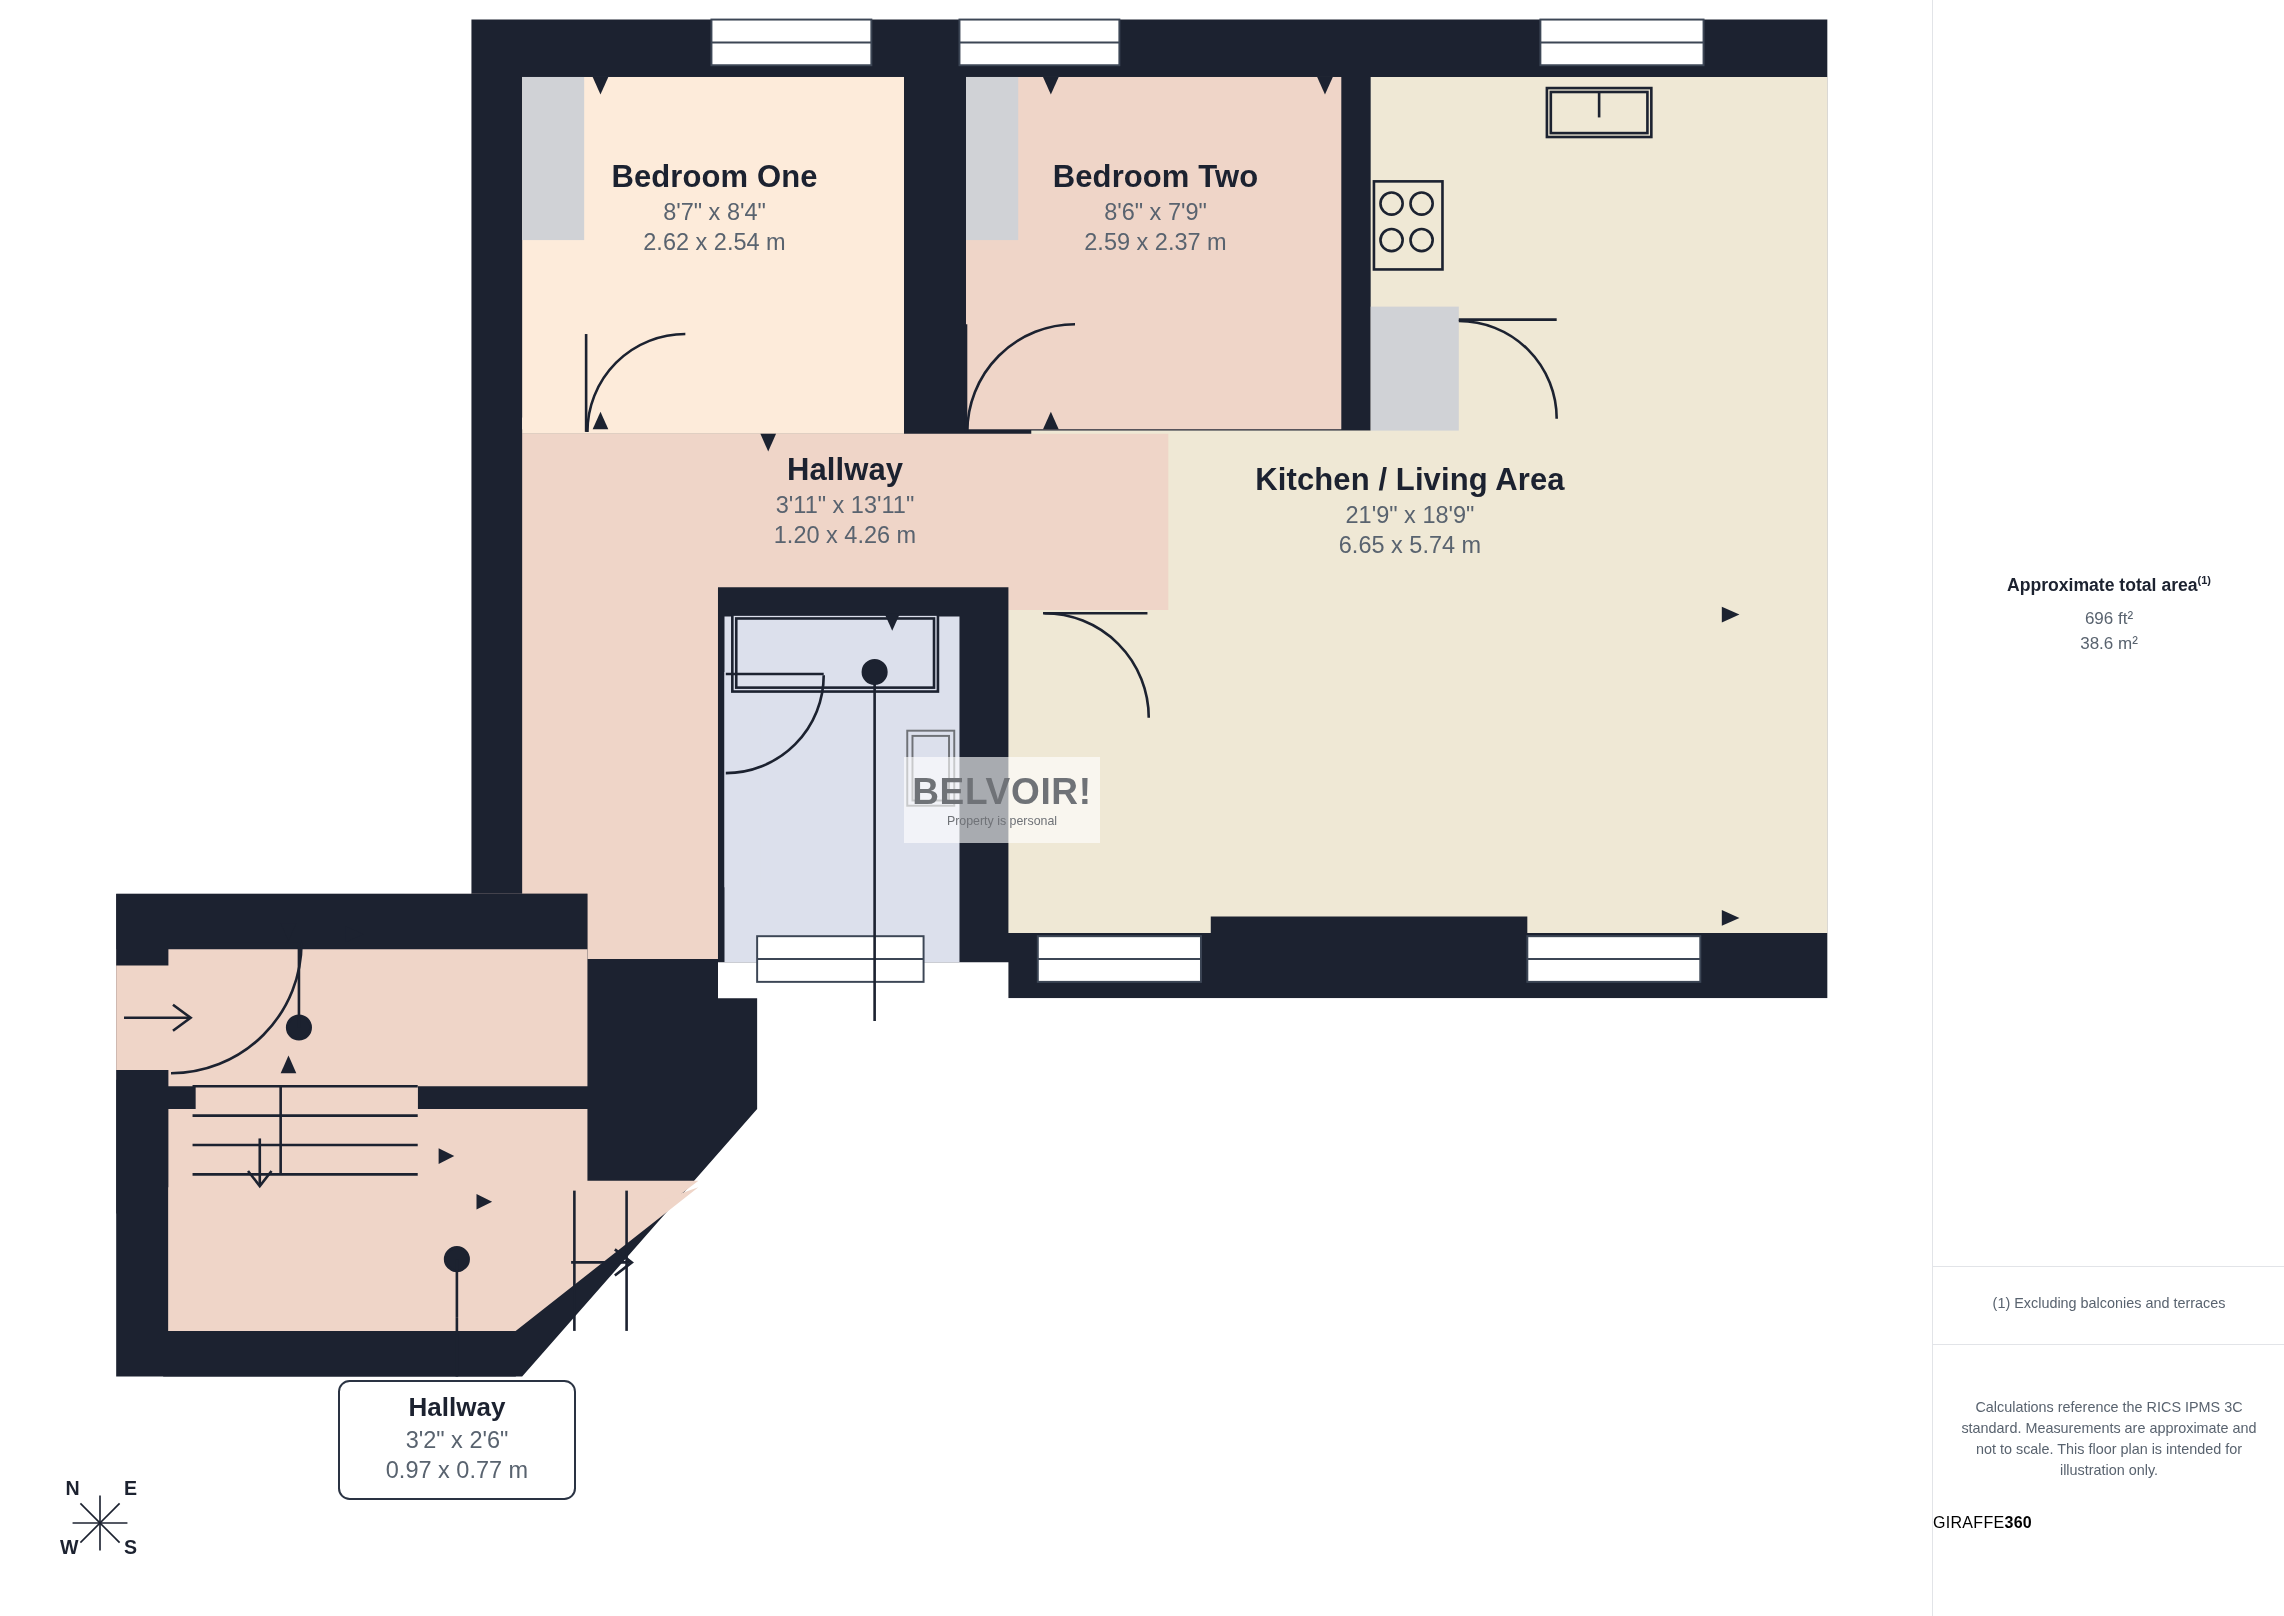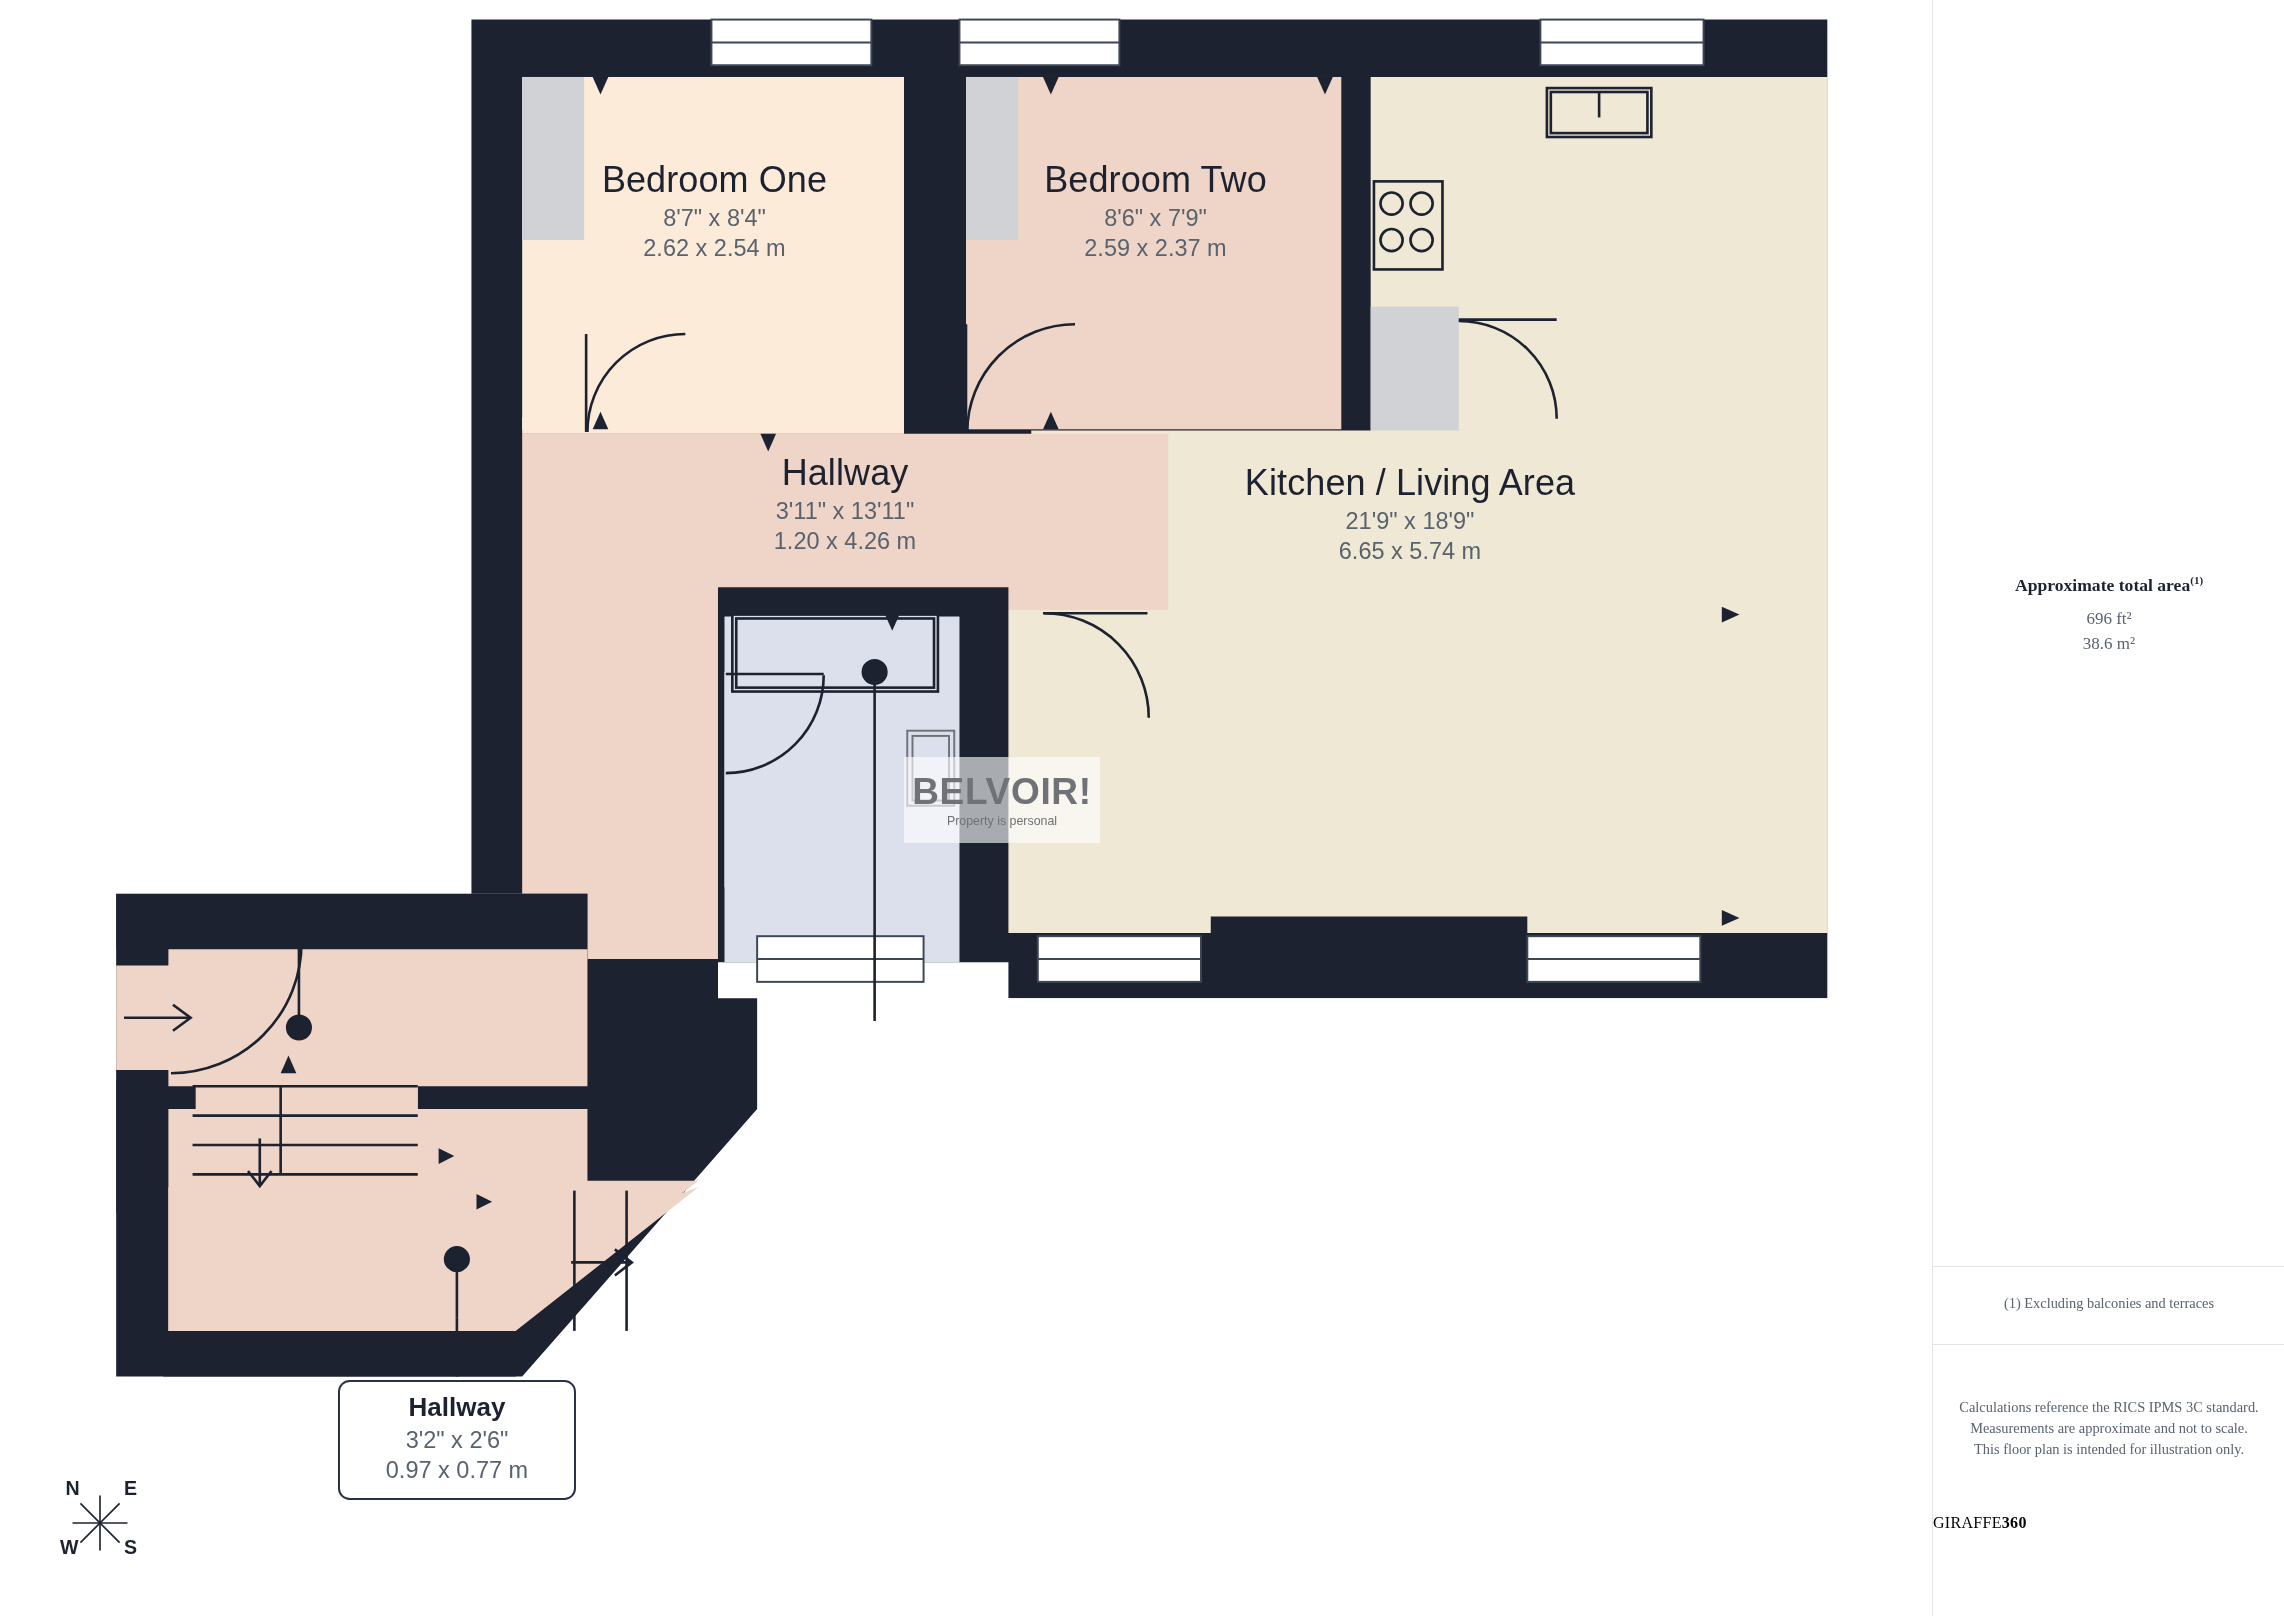--- a/index.html
+++ b/index.html
@@ -9,21 +9,21 @@
     font-family:"Liberation Sans", sans-serif;
     color:#232B3A;
     overflow:hidden;
     position:relative;
   }
   #plan-stage{position:absolute;left:0;top:0;width:1932px;height:1616px;}
   #plan-svg{position:absolute;left:0;top:0;width:1932px;height:1616px;}
 
   
   .room-label{position:absolute;text-align:center;line-height:1.28;pointer-events:none;}
-  .room-label .rl-name{font-size:36px;font-weight:normal;color:#1C2230;letter-spacing:0.1px;}
+  .room-label .rl-name{font-size:31px;font-weight:bold;color:#1C2230;letter-spacing:0.1px;}
   .room-label .rl-dim{font-size:23.5px;color:#59636F;}
 
   
   .callout{
     position:absolute;background:#ffffff;border:2.6px solid #2A3343;border-radius:11.7px;
     text-align:center;padding:9px 17px 11.7px 17px;box-sizing:border-box;
   }
   .callout .rl-name{font-size:26px;font-weight:bold;color:#1C2230;line-height:1.3;}
   .callout .rl-dim{font-size:23.5px;color:#59636F;line-height:1.3;}
 
@@ -40,21 +40,21 @@
   }
   #watermark .wm-sub{font-size:12.4px;color:#6F7277;margin-top:5.2px;line-height:1;}
 
   
   #compass{position:absolute;left:51px;top:1474px;width:98px;height:98px;}
   #compass .cp-letter{position:absolute;font-size:19.6px;font-weight:bold;color:#1C2230;}
 
   
   #sidebar{
     position:absolute;left:1932px;top:0;width:352px;height:1616px;
-    border-left:1.3px solid #E2E4E8;box-sizing:border-box;background:#fff;font-family:Liberation Serif, serif;
+    border-left:1.3px solid #E2E4E8;box-sizing:border-box;background:#fff;
   }
   #area-block{position:absolute;left:0;top:574px;width:352px;text-align:center;}
   #area-block .ab-title{font-size:17.6px;font-weight:bold;color:#1C2230;}
   #area-block .ab-title sup{font-size:11px;}
   #area-block .ab-val{font-size:17px;color:#59636F;margin-top:13px;}
   .sb-divider{position:absolute;left:0;width:352px;height:1.3px;background:#E2E4E8;}
   #footnote{position:absolute;left:0;top:1295px;width:352px;text-align:center;
             font-size:14.4px;color:#59636F;}
   #disclaimer{position:absolute;left:26px;top:1397px;width:300px;text-align:center;
             font-size:14.4px;color:#59636F;line-height:1.45;}

